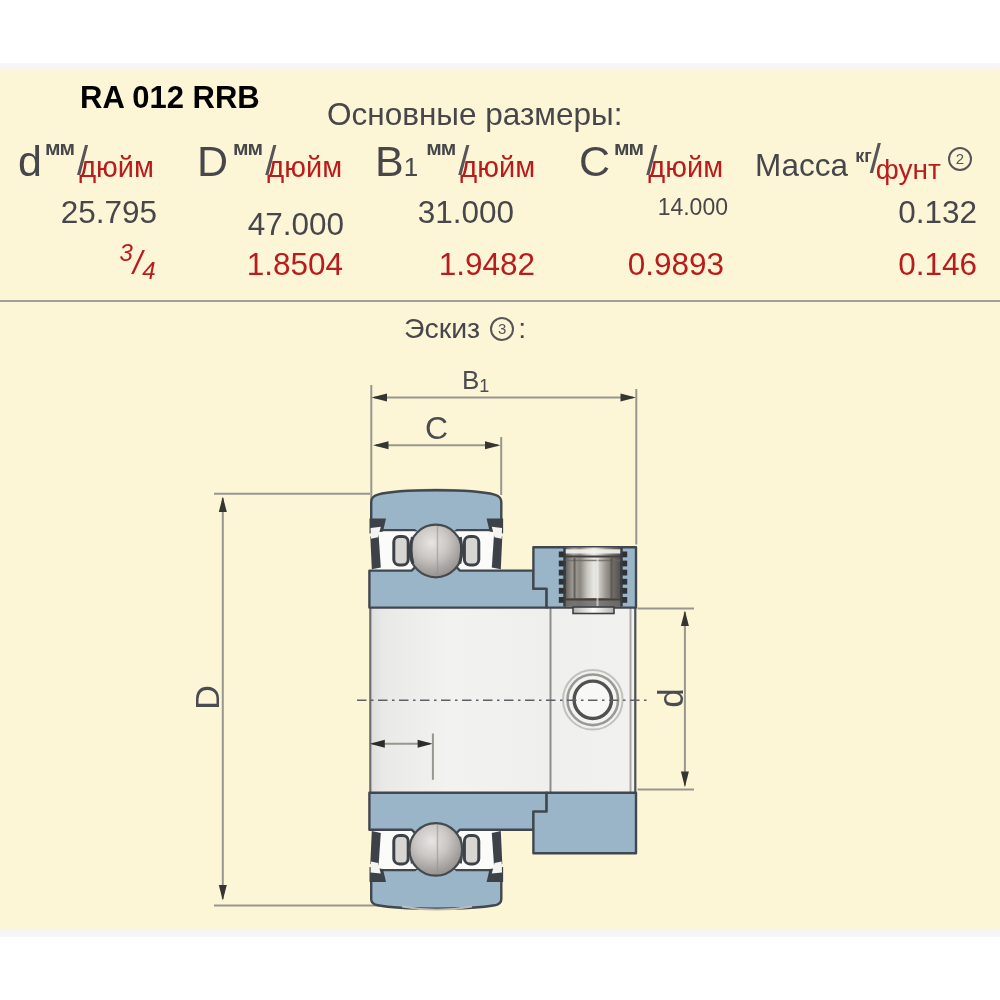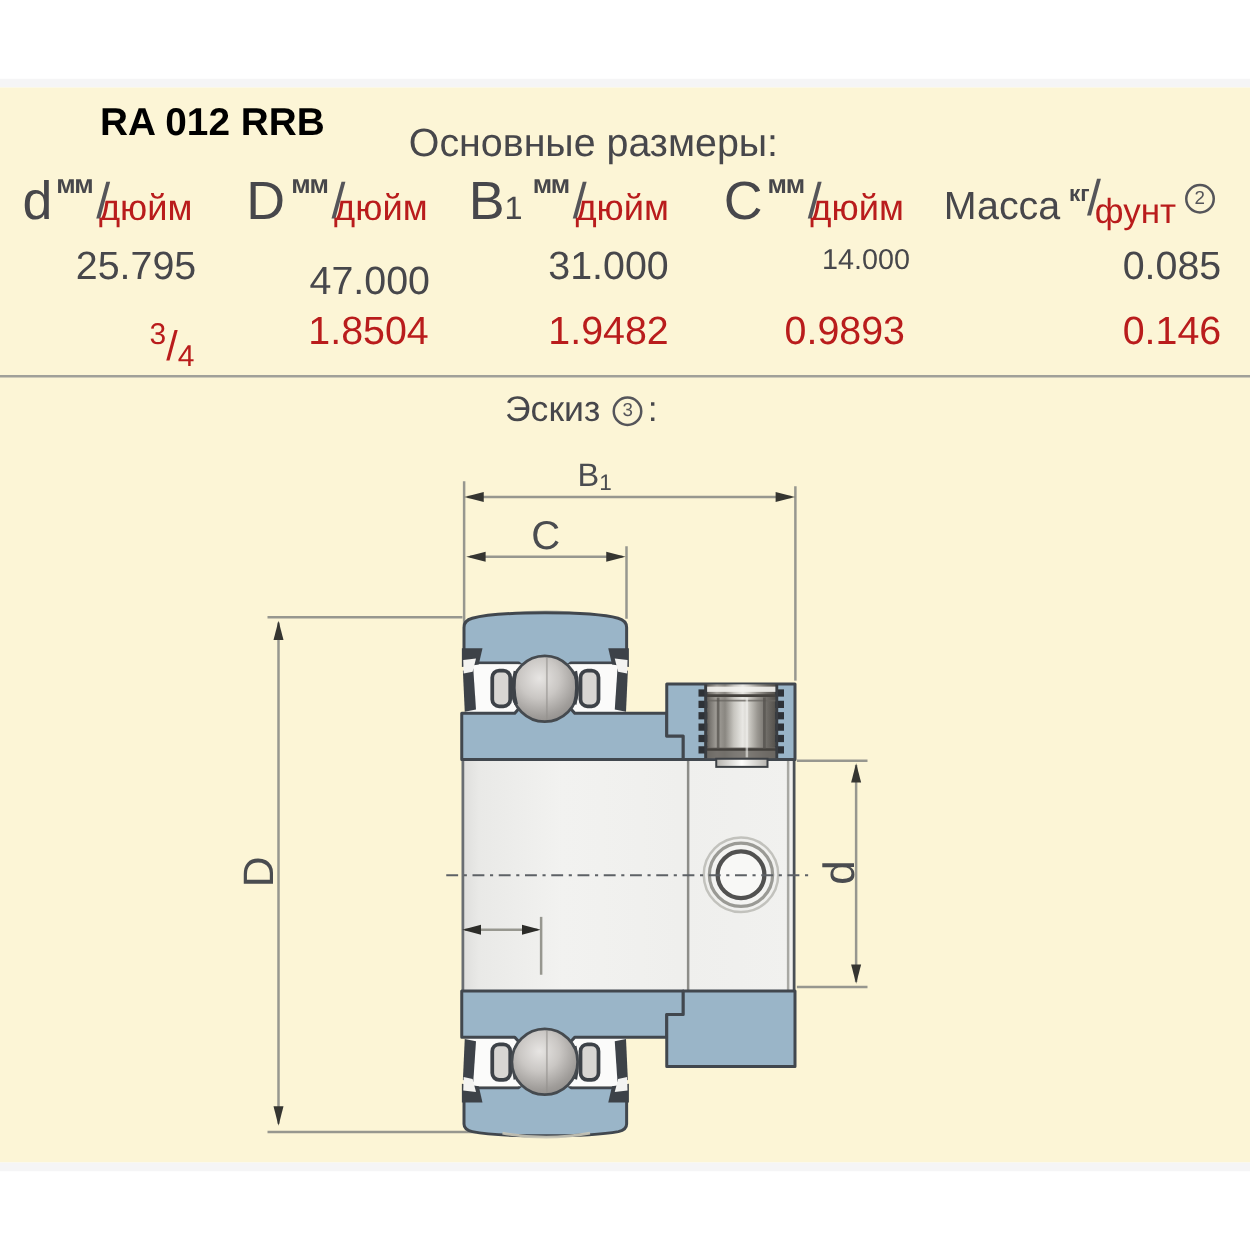--- a/index.html
+++ b/index.html
@@ -26,25 +26,25 @@
 <div class="abs dk" style="left:197px;top:140px;font-size:43px;line-height:43px;">D<span style="font-size:21px;font-weight:bold;position:relative;top:-21px;left:5px;letter-spacing:-1px;">мм</span><span style="font-size:40px;position:relative;top:-1px;left:8px;color:#55555a;">/</span><span class="bl" style="font-size:29px;position:relative;top:1px;left:-1px;">дюйм</span></div>
 
 <div class="abs dk" style="left:375px;top:140px;font-size:43px;line-height:43px;">B<span style="font-size:26px;">1</span><span style="font-size:21px;font-weight:bold;position:relative;top:-21px;left:8px;letter-spacing:-1px;">мм</span><span style="font-size:40px;position:relative;top:-1px;left:11px;color:#55555a;">/</span><span class="bl" style="font-size:29px;position:relative;top:1px;left:2px;">дюйм</span></div>
 
 <div class="abs dk" style="left:579px;top:140px;font-size:43px;line-height:43px;">C<span style="font-size:21px;font-weight:bold;position:relative;top:-21px;left:4px;letter-spacing:-1px;">мм</span><span style="font-size:40px;position:relative;top:-1px;left:7px;color:#55555a;">/</span><span class="bl" style="font-size:29px;position:relative;top:1px;left:-2px;">дюйм</span></div>
 
 <div class="abs dk" style="left:755px;top:147px;font-size:31.5px;line-height:31.5px;">Масса<span style="font-size:18px;font-weight:bold;position:relative;top:-14px;left:7px;">кг</span><span style="font-size:40px;position:relative;top:-3px;left:5px;color:#55555a;">/</span><span class="bl" style="font-size:28px;position:relative;top:3px;left:0px;">фунт</span><span style="display:inline-block;position:relative;top:-12px;left:7px;width:20px;height:20px;border:2px solid #55555a;border-radius:50%;font-size:15px;line-height:20px;text-align:center;color:#55555a;">2</span></div>
 
 <div class="abs dk" style="right:843px;top:194px;font-size:31.5px;">25.795</div>
 <div class="abs dk" style="right:656px;top:194px;font-size:31.5px;margin-top:12px;">47.000</div>
-<div class="abs dk" style="right:465px;top:194px;font-size:31.5px;">31.000</div>
+<div class="abs dk" style="right:486px;top:194px;font-size:31.5px;">31.000</div>
 <div class="abs dk" style="right:272px;top:194px;font-size:23px;">14.000</div>
-<div class="abs dk" style="right:23px;top:194px;font-size:31.5px;">0.085</div>
-
-<div class="abs bl" style="right:844.5px;top:258px;font-size:31.5px;"><span style="font-size:24px;position:relative;top:-13px;">3</span><span style="font-size:33px;position:relative;top:0px;">/</span><span style="font-size:24px;position:relative;top:5px;">4</span></div>
+<div class="abs dk" style="right:23px;top:194px;font-size:31.5px;">0.132</div>
+
+<div class="abs bl" style="right:844.5px;top:244px;font-size:31.5px;font-style:italic;"><span style="font-size:24px;position:relative;top:-13px;">3</span><span style="font-size:33px;position:relative;top:0px;">/</span><span style="font-size:24px;position:relative;top:5px;">4</span></div>
 <div class="abs bl" style="right:657px;top:246px;font-size:31.5px;">1.8504</div>
 <div class="abs bl" style="right:465px;top:246px;font-size:31.5px;">1.9482</div>
 <div class="abs bl" style="right:276px;top:246px;font-size:31.5px;">0.9893</div>
 <div class="abs bl" style="right:23px;top:246px;font-size:31.5px;">0.146</div>
 
 <div class="abs" style="left:0;top:300px;width:1000px;height:2px;background:#a0a099;"></div>
 
 <div class="abs dk" style="left:404px;top:312px;font-size:28.5px;">Эскиз<span style="display:inline-block;position:relative;top:-4px;left:10px;width:20px;height:20px;border:2px solid #55555a;border-radius:50%;font-size:15px;line-height:20px;text-align:center;color:#55555a;">3</span><span style="position:relative;left:14px;">:</span></div>
 
 <svg class="abs" style="left:0;top:0;" width="1000" height="1000" viewBox="0 0 1000 1000">

